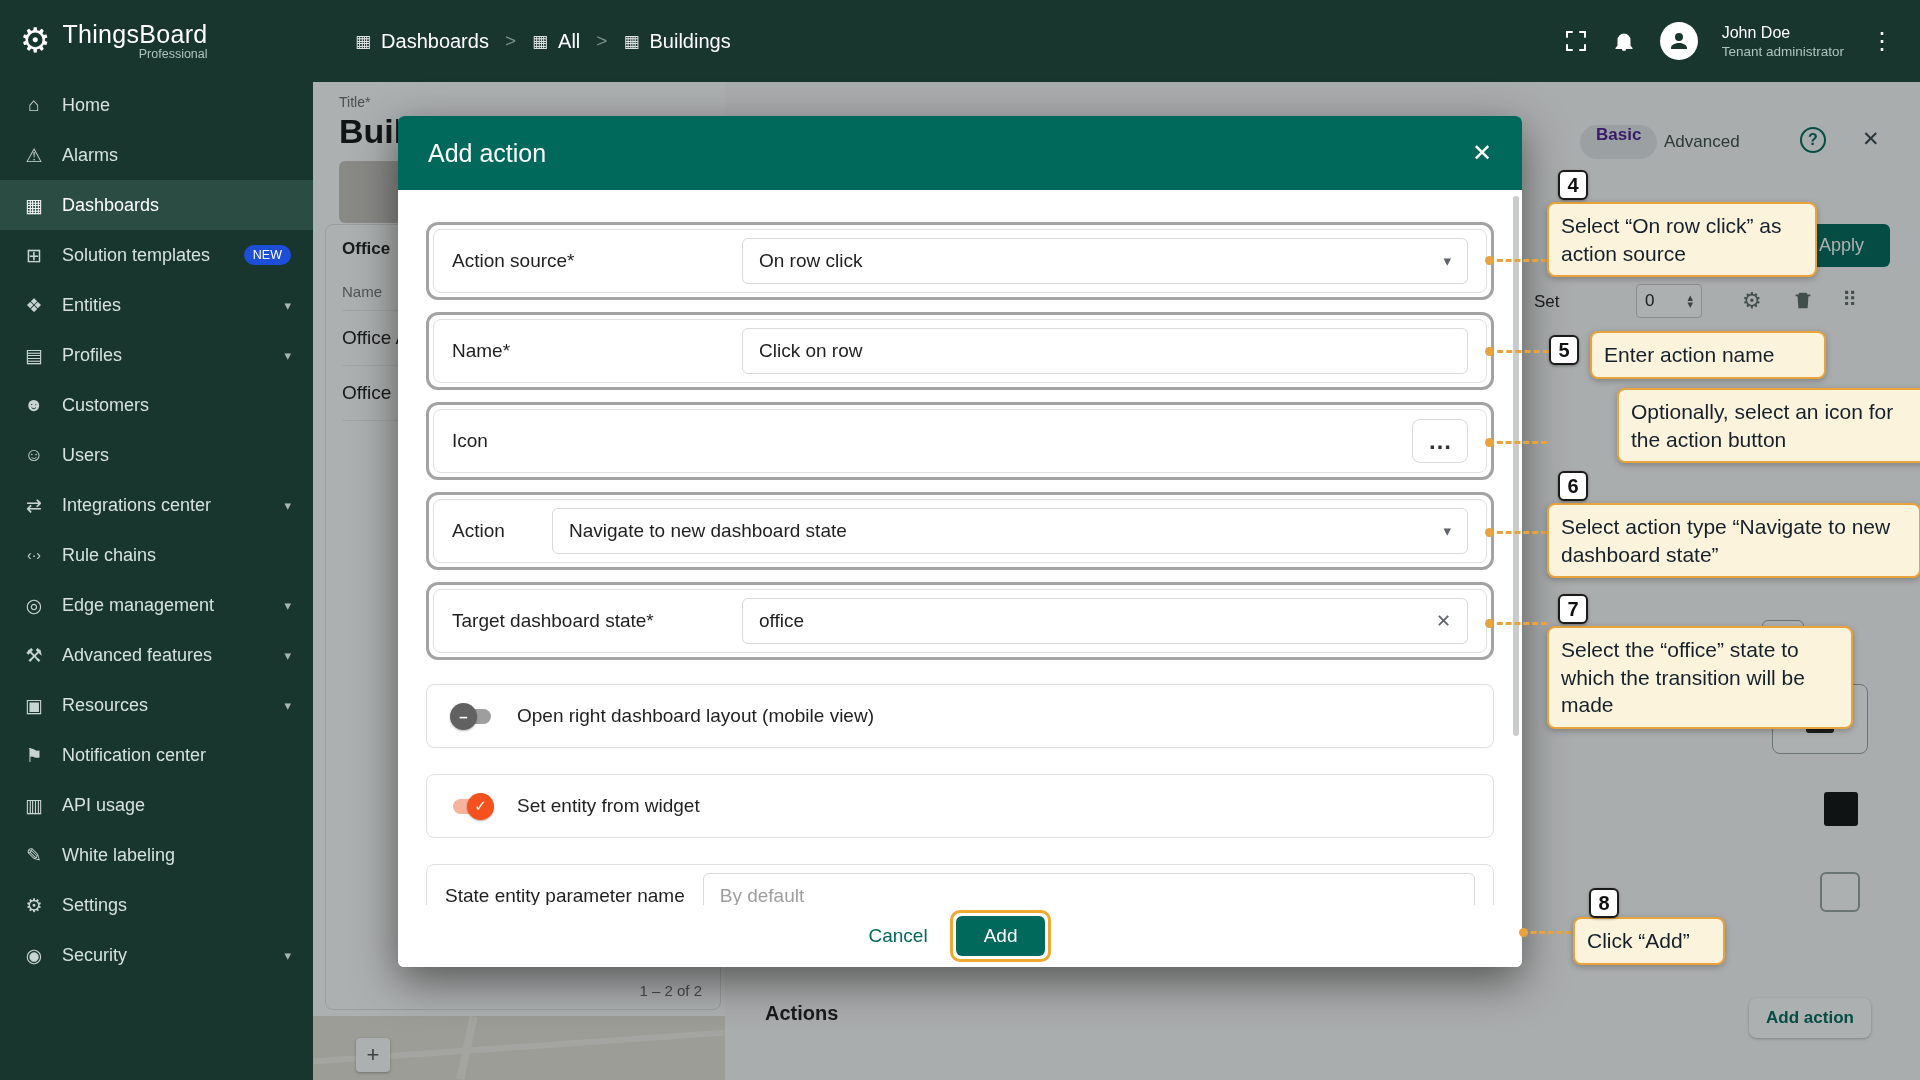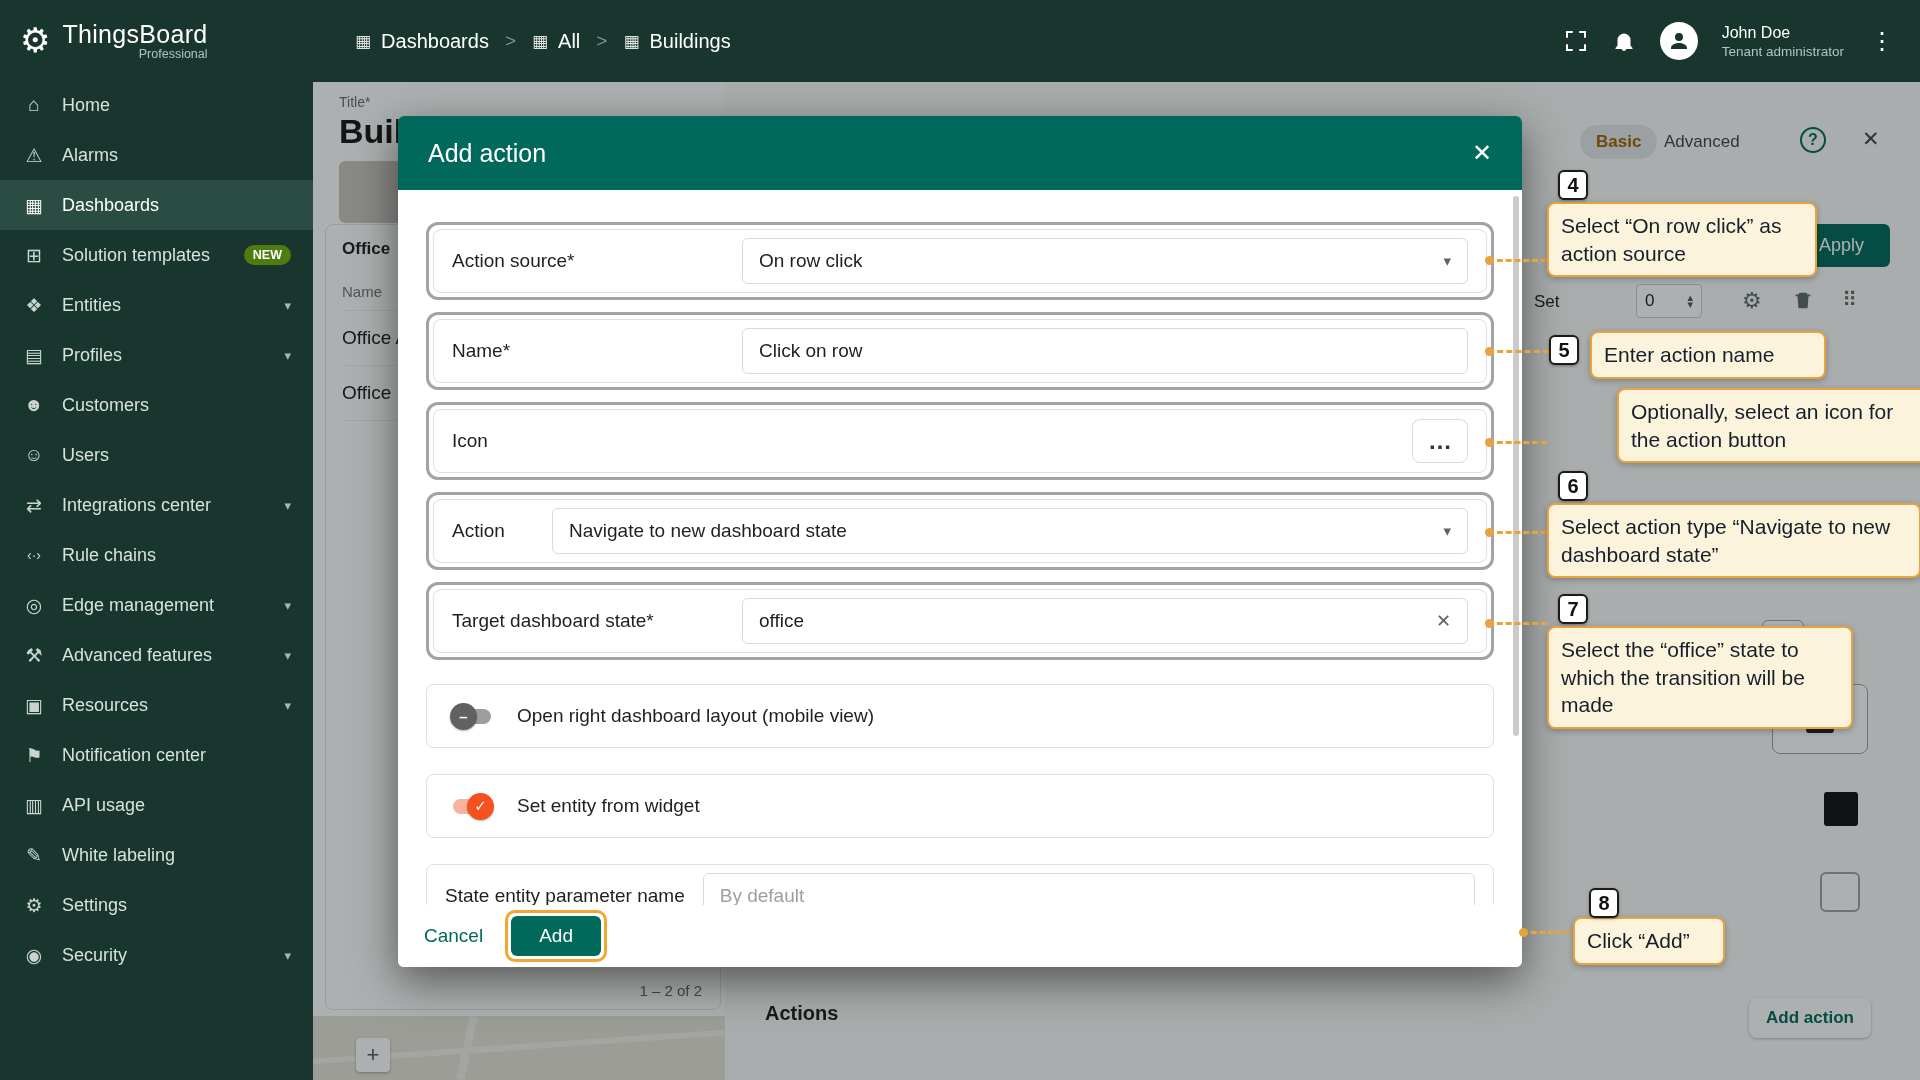--- a/index.html
+++ b/index.html
@@ -9,39 +9,39 @@
   
   #sidebar{position:absolute;left:0;top:0;bottom:0;width:313px;background:#18352E;z-index:4;color:#D7E2DE}
   .logo{display:flex;align-items:center;gap:12px;height:80px;padding:0 20px}
   .logo .gear{font-size:34px;color:#fff}
   .logo-text .bname{font-size:25px;color:#fff;letter-spacing:.3px}
   .logo-text .bsub{font-size:12.5px;color:#AFC4BE;text-align:right;margin-top:-2px}
   .sb-item{display:flex;align-items:center;gap:16px;height:50px;padding:0 22px;font-size:18px;cursor:pointer}
   .sb-item.active{background:#2A4C42;color:#fff}
   .sb-item .ic{width:24px;font-size:19px;text-align:center;flex:none;opacity:.92}
   .sb-item .chev{margin-left:auto;font-size:13px;opacity:.75}
-  .badge-new{margin-left:auto;background:#4d7c0f;color:#fff;font-size:12.5px;font-weight:700;padding:3px 9px;border-radius:10px}
+  .badge-new{margin-left:auto;background:#1d4ed8;color:#fff;font-size:12.5px;font-weight:400;padding:3px 9px;border-radius:10px}
 
   
   #header{position:absolute;left:313px;right:0;top:0;height:82px;background:#18352E;z-index:4;display:flex;align-items:center;color:#fff}
   .crumbs{display:flex;align-items:center;gap:16px;padding-left:42px;font-size:20px}
   .crumb{display:flex;align-items:center;gap:10px}
   .crumb .ic{font-size:17px;opacity:.85}
   .crumb-sep{color:#7E948E;font-size:19px}
   .hright{margin-left:auto;display:flex;align-items:center;gap:24px;padding-right:26px}
   .avatar{width:38px;height:38px;border-radius:50%;background:#fff;display:flex;align-items:center;justify-content:center}
   .uname{font-size:16px;line-height:1.3}
   .urole{font-size:13.5px;color:#AFC4BE}
   .vdots{font-size:24px;color:#fff;padding-left:2px}
 
   
   .bgz{z-index:1}
   .bgz2{position:absolute;z-index:2}
   .trow{font-size:19px;color:#1c1c1c;padding:16px 0;border-bottom:1px solid #eee}
-  .tabchip{background:#E4E7EA;border-radius:17px;height:34px;display:flex;align-items:center;padding:0 16px;font-size:17px;font-weight:600;color:#a16207}
+  .tabchip{background:#E4E7EA;border-radius:17px;height:34px;display:flex;align-items:flex-start;padding:0 16px;font-size:17px;font-weight:600;color:#4c1d95}
   .sqoutline{border:1.5px solid #9AA5A1;border-radius:6px;background:#fff;display:flex;align-items:center;justify-content:center;color:#8a948f}
 
   
   #overlay{position:absolute;left:313px;top:82px;right:0;bottom:0;background:rgba(16,24,22,.34);z-index:5}
 
   
   #modal{position:absolute;left:398px;top:116px;width:1124px;height:851px;background:#fff;border-radius:6px;box-shadow:0 14px 44px rgba(0,0,0,.5);z-index:10}
   .m-head{height:74px;background:#00695C;border-radius:6px 6px 0 0;display:flex;align-items:center;padding:0 30px;color:#fff}
   .m-title{font-size:25px;font-weight:500}
   .m-close{margin-left:auto;font-size:24px;cursor:pointer}
@@ -57,21 +57,21 @@
   .caret{margin-left:auto;color:#5f6368;font-size:15px}
   .clear{margin-left:auto;color:#5f6368;font-size:18px}
   .placeholder{color:#9e9e9e}
   .dots-btn{margin-left:auto;border:1px solid #D9D9D9;border-radius:8px;width:56px;height:44px;display:flex;align-items:center;justify-content:center;font-size:24px;color:#333;font-weight:700}
   .tgl{position:relative;width:38px;height:15px;border-radius:8px;flex:none;margin:0 8px}
   .tgl.off{background:#9E9E9E}
   .tgl.off .knob{left:-3px;background:#616161}
   .tgl.on{background:#F9B29B}
   .tgl.on .knob{right:-3px;background:#F4511E}
   .knob{position:absolute;top:-6px;width:27px;height:27px;border-radius:50%;color:#fff;display:flex;align-items:center;justify-content:center;font-size:15px;font-weight:700;box-shadow:0 1px 2px rgba(0,0,0,.3)}
-  .m-foot{position:absolute;left:0;right:0;bottom:0;height:62px;background:#fff;display:flex;align-items:center;justify-content:flex-start;gap:22px;padding:0 26px;border-radius:0 0 6px 6px;z-index:2}
+  .m-foot{position:absolute;left:0;right:0;bottom:0;height:62px;background:#fff;display:flex;align-items:center;justify-content:center;gap:22px;padding:0 26px;border-radius:0 0 6px 6px;z-index:2}
   .btn-cancel{color:#00695C;font-size:19px;font-weight:500;background:none;border:none;cursor:pointer}
   .hl-btn{border:3px solid #F0A830;border-radius:10px;padding:3px}
   .btn-add{background:#00695C;color:#fff;font-size:19px;font-weight:500;border-radius:6px;padding:9px 28px;border:none;cursor:pointer}
   .m-scroll{position:absolute;right:3px;top:80px;width:6px;height:540px;background:#C9CCCB;border-radius:3px;z-index:3}
 
   
   .dash{position:absolute;height:0;border-top:3px dashed #E8A33D;z-index:20}
   .dash::before{content:"";position:absolute;left:-3px;top:-6px;width:9px;height:9px;background:#E8A33D;border-radius:50%}
   .cnum{position:absolute;width:30px;height:30px;background:#fff;border:2px solid #1a1a1a;border-radius:6px;display:flex;align-items:center;justify-content:center;font-size:20px;font-weight:700;color:#111;z-index:21;box-shadow:0 1px 3px rgba(0,0,0,.35)}
   .callout{position:absolute;background:#FCF3DC;border:2px solid #E8A33D;border-radius:8px;padding:8px 12px;font-size:21px;line-height:1.32;color:#15202b;z-index:20;box-shadow:0 2px 6px rgba(0,0,0,.25)}

